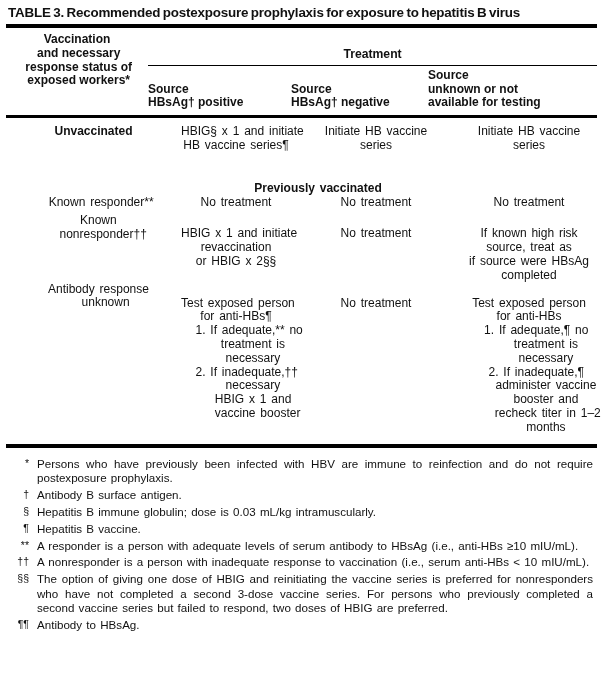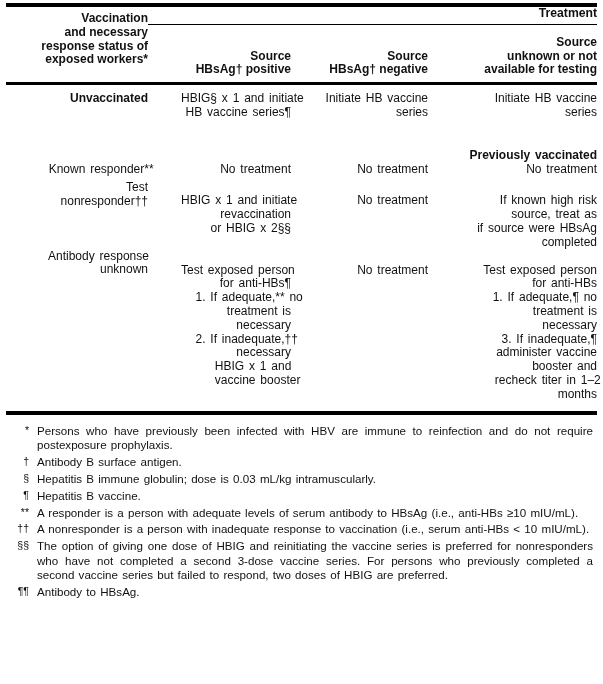--- a/index.html
+++ b/index.html
@@ -13,49 +13,50 @@
     font-size: 13.4px; font-weight: bold; letter-spacing: -0.2px;
     word-spacing: -1px; padding: 2px 0 4px 2px; white-space: nowrap;
   }
   .rule-thick { height: 4px; background: #000; }
   table.main {
     border-collapse: collapse; width: 591px; table-layout: fixed;
     font-size: 12px; line-height: 13.8px;
   }
   table.main thead { border-bottom: 3px solid #000; }
   table.main { border-bottom: 4px solid #000; }
-  th, td { padding: 0; vertical-align: top; font-weight: normal; text-align: right; }
+  th, td { padding: 0; vertical-align: top; font-weight: normal; text-align: center; }
   th.stub { vertical-align: top; padding-top: 5px; }
   th.stub div, .hdr div { white-space: pre; }
   .bold, th { font-weight: bold; }
   th.treat {
-    text-align: right; padding-top: 0; padding-bottom: 3px;
+    text-align: center; padding-top: 20px; padding-bottom: 3px;
     border-bottom: 1.5px solid #000; font-size: 12.2px;
   }
-  th.colhead { vertical-align: bottom; text-align: right; padding-bottom: 5px; padding-top: 11px; }
+  th.colhead { vertical-align: bottom; text-align: left; padding-bottom: 5px; padding-top: 3px; }
   td .ln, td div { white-space: pre; margin-left: 33px; }
   td { word-spacing: 1.5px; }
   tr.r-unvac td { padding-top: 7px; }
   tr.r-group td { padding-top: 29px; }
   tr.r-nonresp td { padding-top: 5px; }
   tr.r-nonresp td.content { padding-top: 18px; }
   tr.r-antibody td.content { padding-top: 14px; padding-bottom: 9px; }
   .footnotes { padding: 9px 2px 0 2px; font-size: 11.6px; line-height: 14.4px; }
   .fn { display: flex; margin-bottom: 2.5px; }
   .fnm {
     flex: 0 0 21px; text-align: right; padding-right: 8px;
     font-size: 10.5px; position: relative; top: -1px;
   }
   .fnt { flex: 1; text-align: justify; word-spacing: 1px; padding-right: 2px; }
 </style>
 </head>
 <body>
 
 <div class="page">
 
+  <div class="title">TABLE 3. Recommended postexposure prophylaxis for exposure to hepatitis B virus</div>
   <div class="rule-thick"></div>
 
   <table class="main">
     <colgroup>
       <col style="width:142px">
         <col style="width:143px">
         <col style="width:137px">
         <col style="width:169px">
     </colgroup>
     <thead>
@@ -116,21 +117,21 @@
           </td>
         <td class="content">
             <div class="ln">No treatment</div>
           </td>
         <td class="content">
             <div class="ln">No treatment</div>
           </td>
       </tr>
       <tr class="r-nonresp">
         <td>
-            <div class="ln">  Test</div>
+            <div class="ln">  Known</div>
             <div class="ln">    nonresponder††</div>
           </td>
         <td class="content">
             <div class="ln">HBIG x 1 and initiate</div>
             <div class="ln">revaccination</div>
             <div class="ln">or HBIG x 2§§</div>
           </td>
         <td class="content">
             <div class="ln">No treatment</div>
           </td>
@@ -159,21 +160,21 @@
           </td>
         <td class="content">
             <div class="ln">No treatment</div>
           </td>
         <td class="content">
             <div class="ln">Test exposed person</div>
             <div class="ln">for anti-HBs</div>
             <div class="ln">   1. If adequate,¶ no</div>
             <div class="ln">       treatment is</div>
             <div class="ln">       necessary</div>
-            <div class="ln">   3. If inadequate,¶</div>
+            <div class="ln">   2. If inadequate,¶</div>
             <div class="ln">       administer vaccine</div>
             <div class="ln">       booster and</div>
             <div class="ln">       recheck titer in 1–2</div>
             <div class="ln">       months</div>
           </td>
       </tr>
     </tbody>
   </table>
 
   <div class="footnotes">

